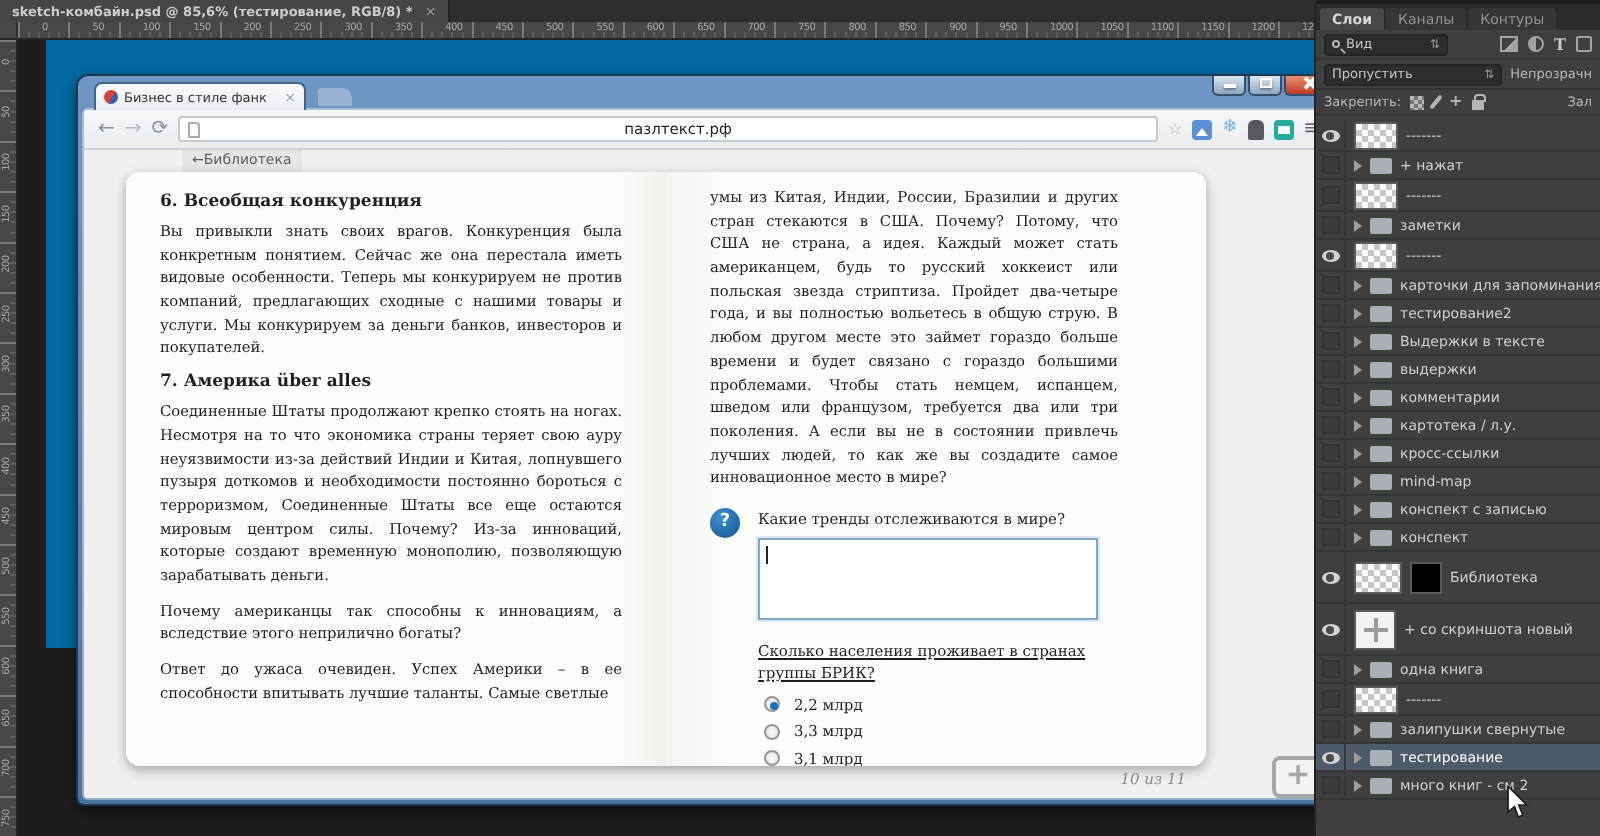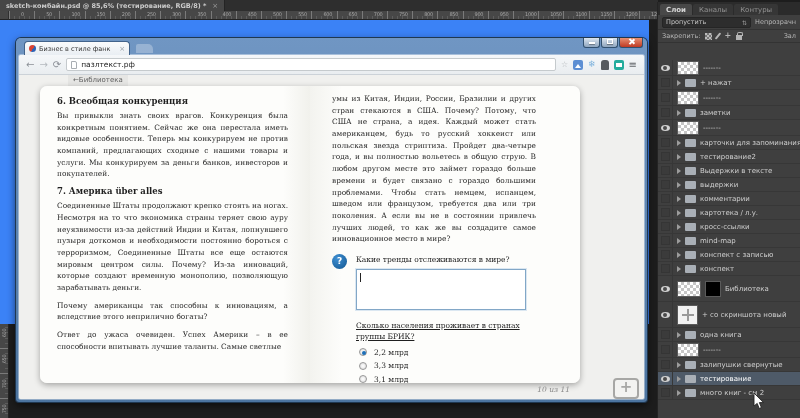--- a/index.html
+++ b/index.html
@@ -29,21 +29,21 @@
              border-right:1px solid #242424;
              background-image:
                repeating-linear-gradient(to bottom, #7a7a7a 0 1px, transparent 1px 25.2px),
                repeating-linear-gradient(to bottom, #5d5d5d 0 1px, transparent 1px 5.04px);
              background-size:100% 100%, 3px 100%;
              background-position:0 0, 100% 0;
              background-repeat:no-repeat; }
   .vlabel { position:absolute; left:-1px; width:9px; font-size:5px; color:#a6a6a6; text-align:center;
             transform:rotate(-90deg); letter-spacing:-0.3px; }
 
-  .canvas { position:absolute; left:0; top:20px; width:649px; height:304px; background:#3b82f6; }
+  .canvas { position:absolute; left:23px; top:20px; width:649px; height:304px; background:#0369a1; }
 
   
   .browser { position:absolute; left:16px; top:18px; width:631px; height:364px;
              background:linear-gradient(#7096c3,#4c749f); border-radius:5px 5px 3px 3px;
              box-shadow:0 0 0 1px #1f3750, 0 3px 8px rgba(0,0,0,.65);
              padding:0 3px 3px 3px; display:flex; flex-direction:column; }
   .titlebar { height:17px; position:relative; flex:none; }
   .btab { position:absolute; left:5px; bottom:0; width:106px; height:14px;
           background:linear-gradient(#fafbfc,#e9eef3); border:1px solid #42638b; border-bottom:none;
           border-radius:4px 4px 0 0; display:flex; align-items:center; gap:3px; padding:0 4px; }
@@ -66,21 +66,21 @@
            height:7px; background:#fff; }
   .g-close::before { transform:rotate(45deg); } .g-close::after { transform:rotate(-45deg); }
 
   .chrome { flex:1; display:flex; flex-direction:column; background:#eef1f4; border-radius:2px;
             overflow:hidden; box-shadow:0 0 0 1px rgba(255,255,255,.4); }
   .toolbar { flex:none; height:20px; background:linear-gradient(#f5f7f9,#e9edf0);
              border-bottom:1px solid #ccd2d8; display:flex; align-items:center; gap:5px; padding:0 7px; }
   .nav-ic { font-size:10px; color:#8b9097; line-height:1; }
   .nav-ic.fwd { color:#b4b9be; }
   .addressbar { flex:1; height:13px; background:#fff; border:1px solid #c5cacd; border-radius:2px;
-                display:flex; align-items:center; gap:4px; padding:0 4px; }
+                display:flex; align-items:center; gap:4px; padding:0 4px;text-align:center; }
   .page-ic { width:6px; height:8px; border:1px solid #a8adb2; background:#fff; flex:none;
              border-radius:0 2px 0 0; }
   .url-text { flex:1; font-size:7.5px; color:#222; white-space:nowrap; overflow:hidden; }
   .star-ic { font-size:8px; color:#b4b8bb; line-height:1; }
   .ext { flex:none; }
   .ext-img { width:10px; height:10px; border-radius:2px; background:#5d8fd3; position:relative; }
   .ext-img::after { content:""; position:absolute; left:2px; bottom:2px; border-left:3px solid transparent;
              border-right:3px solid transparent; border-bottom:4px solid #fff; }
   .ext-snow { font-size:9px; color:#79b0dc; line-height:1; }
   .ext-dark { width:8px; height:10px; background:#565a5e; border-radius:3px 3px 1px 1px; }
@@ -350,20 +350,33 @@
     </div>
   </div>
 
   <div class="panel">
     <div class="panel-tabs" id="panelTabs">
         <span class="ptab active">Слои</span>
         <span class="ptab">Каналы</span>
         <span class="ptab">Контуры</span>
       </div>
 
+    <div class="filter-row">
+      <div class="dark-select search-select">
+        <span class="mag"></span>
+        <span>Вид</span>
+        <span class="updown">⇅</span>
+      </div>
+      <div class="f-icons">
+        <span class="fi-img"></span>
+        <span class="fi-adj"></span>
+        <span class="fi-type">T</span>
+        <span class="fi-shape"></span>
+      </div>
+    </div>
 
     <div class="blend-row">
       <div class="dark-select blend-select">
         <span>Пропустить</span>
         <span class="updown">⇅</span>
       </div>
       <span class="dim-label">Непрозрачн</span>
     </div>
 
     <div class="lock-row">

